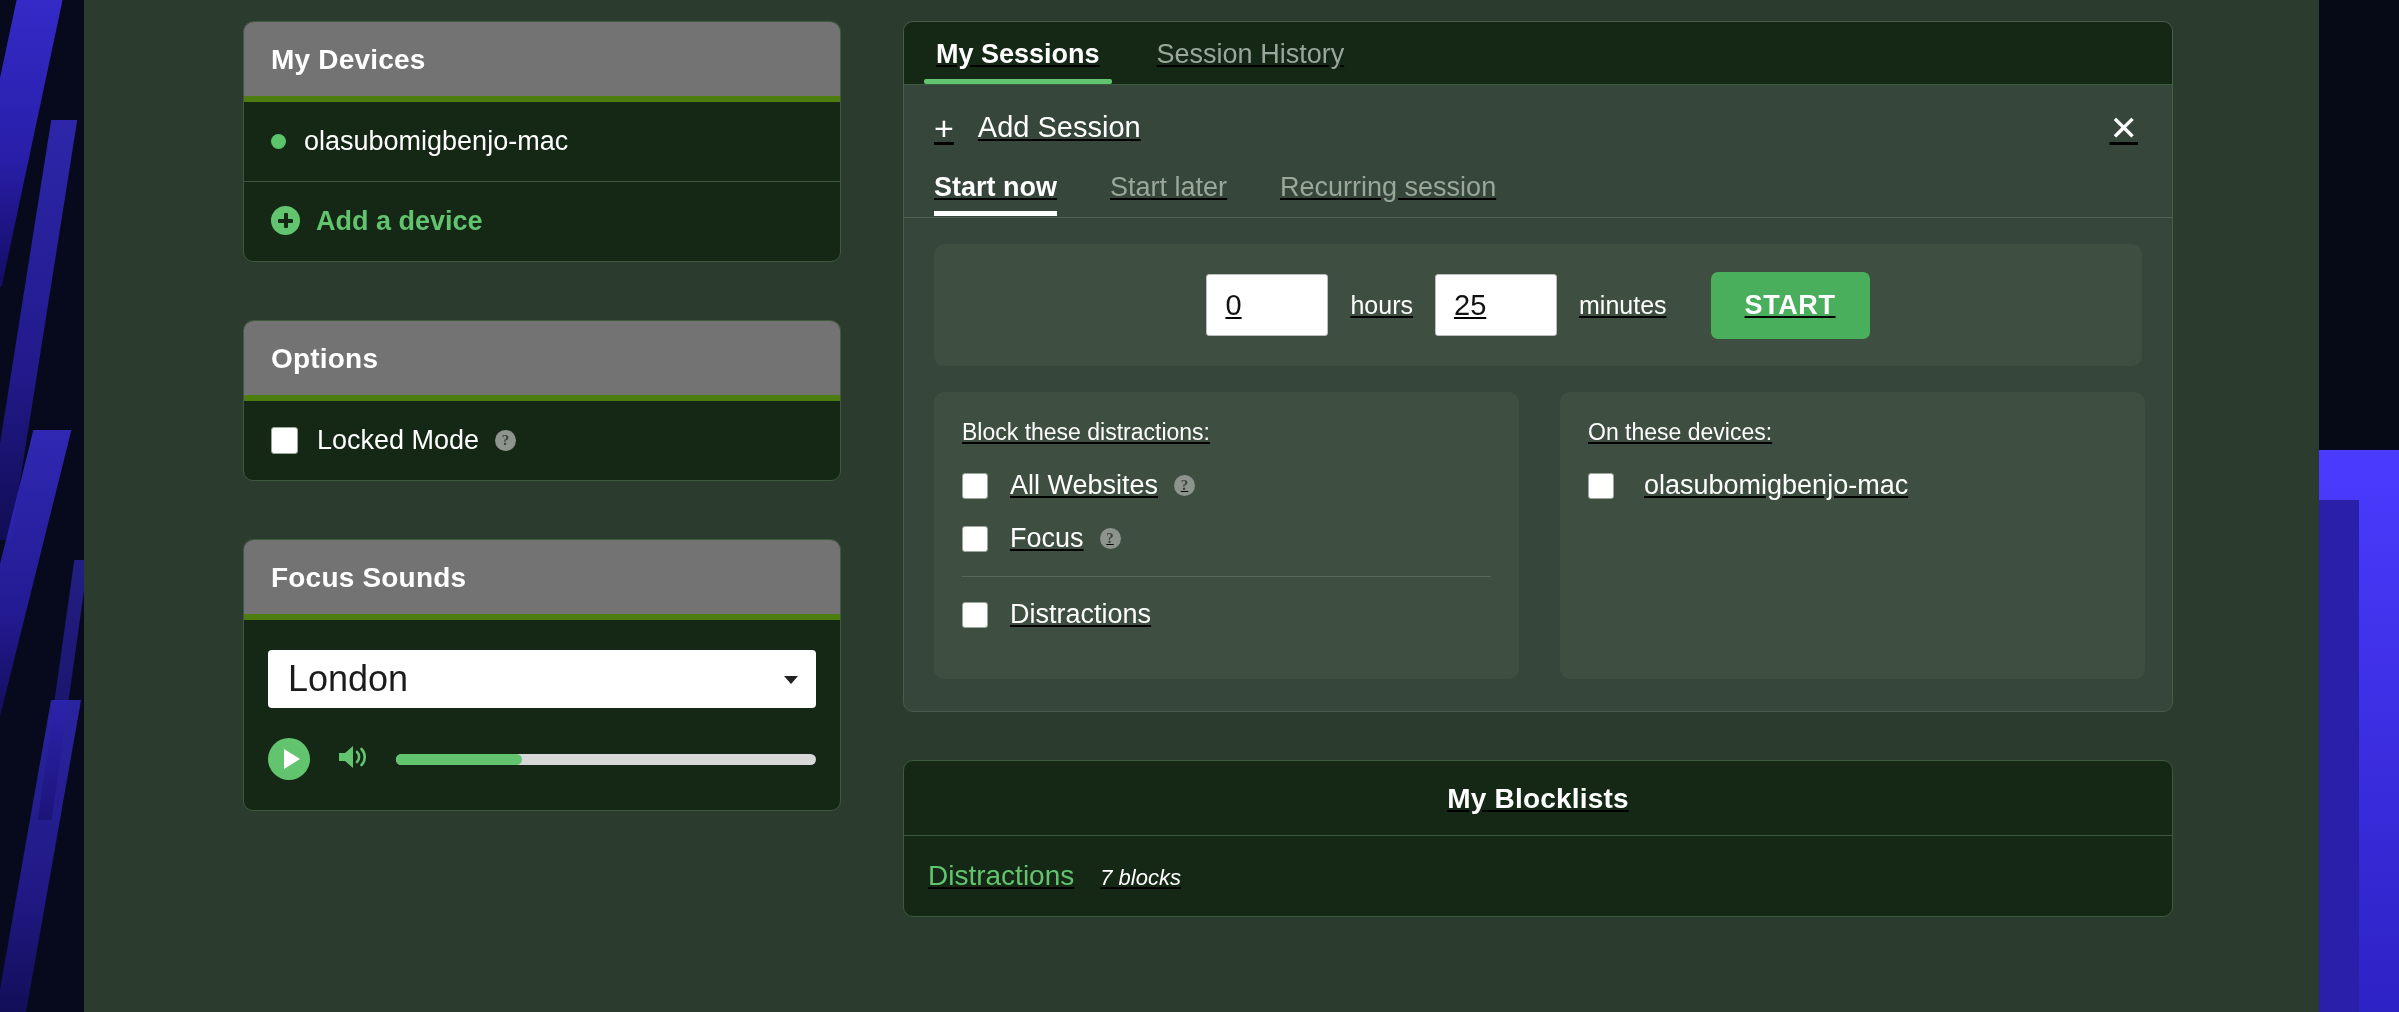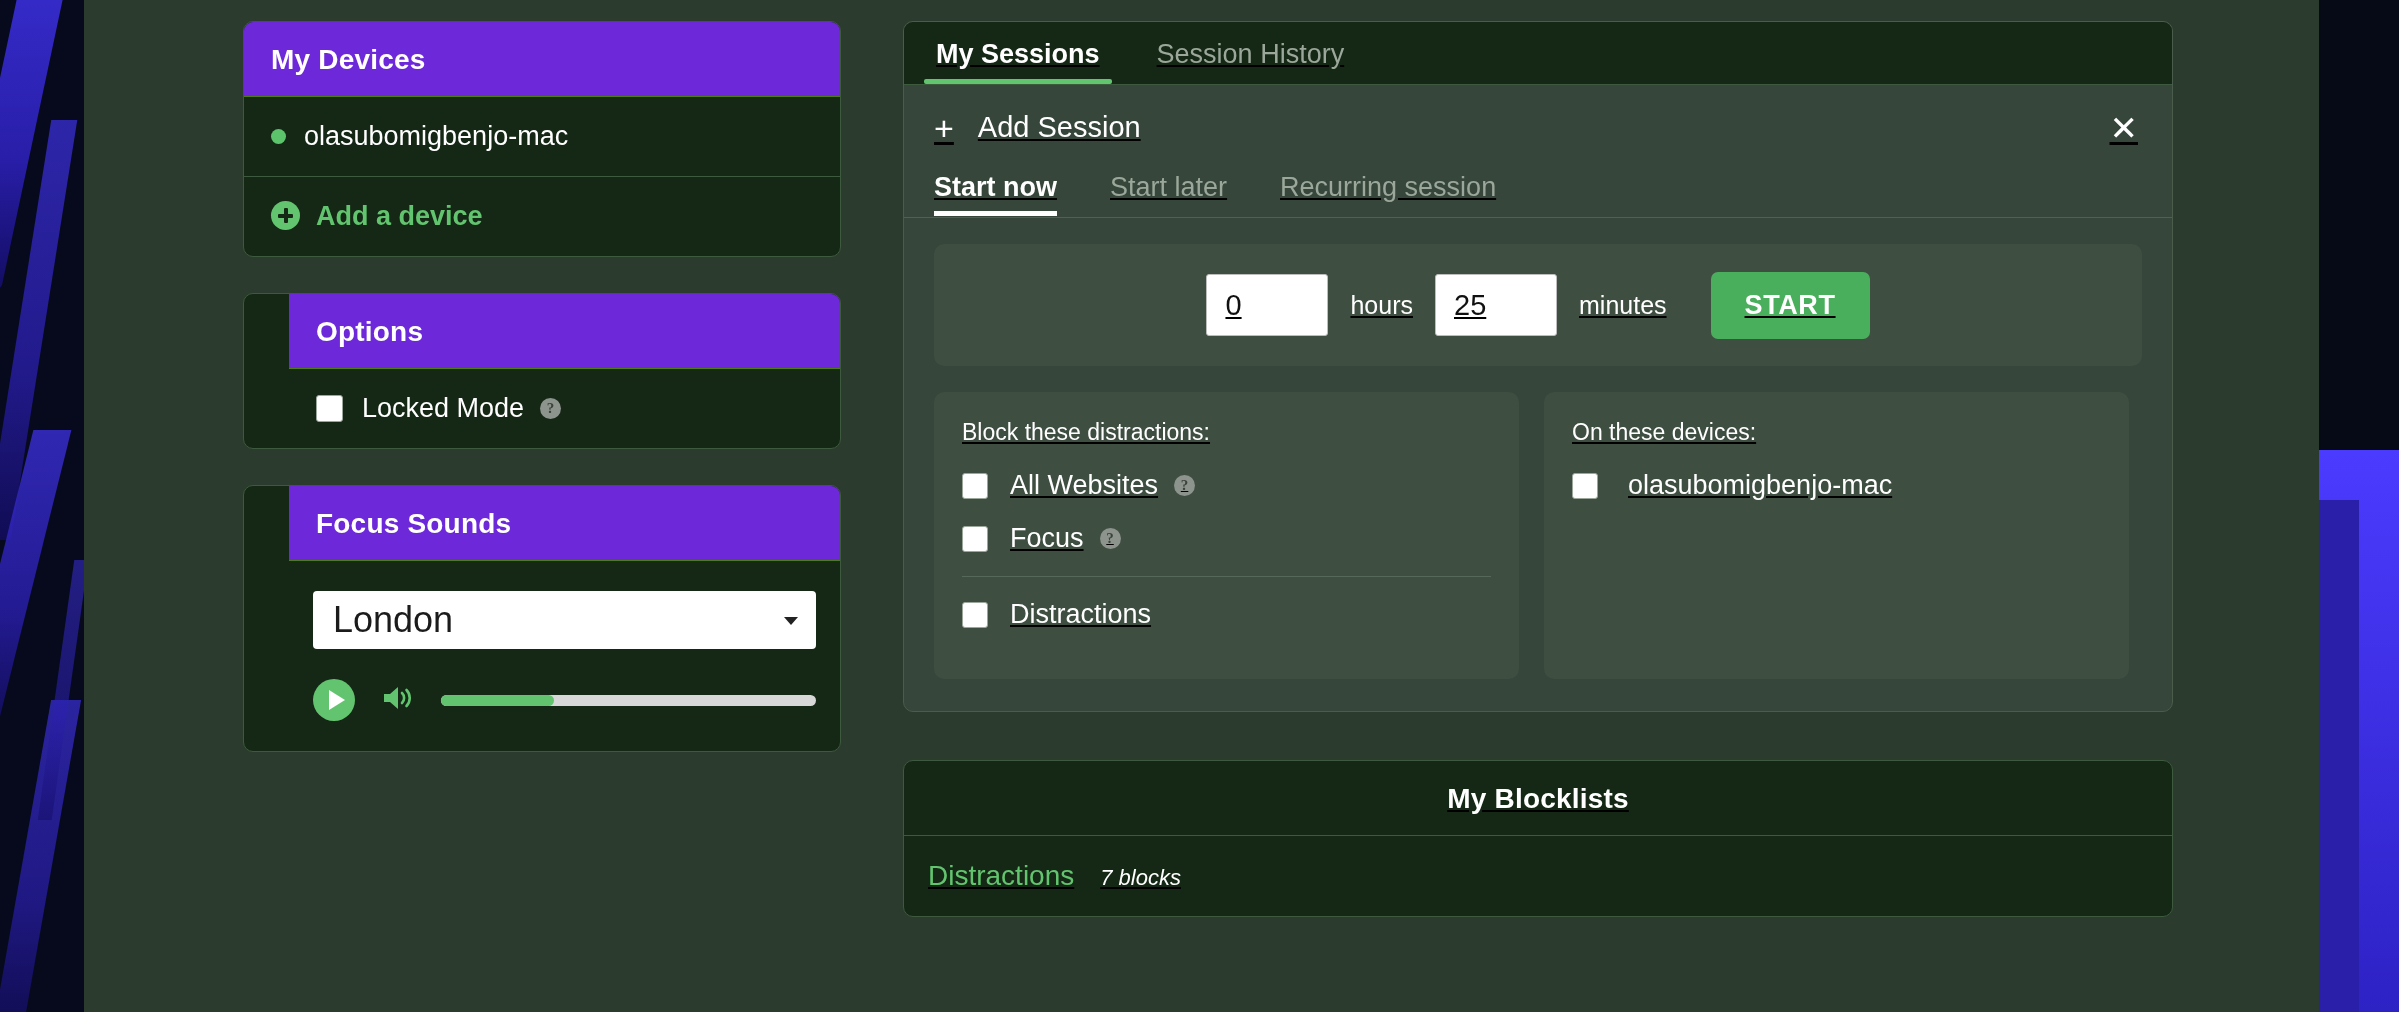--- a/index.html
+++ b/index.html
@@ -72,25 +72,25 @@
   .col-left  { width: 598px; flex: 0 0 598px; }
   .col-right { width: 1270px; flex: 0 0 1270px; text-decoration: underline; }
 
   
   .card {
     background: #152715;
     border: 1px solid #3d5a3e;
     border-radius: 10px;
     overflow: hidden;
   }
-  .card + .card { margin-top: 36px; padding-left: 45px; }
+  .card + .card { margin-top: 58px; }
   .card-head {
     padding: 22px 27px 20px 27px;
-    border-bottom: 1px solid #4d7c0f;
-    background: #6d28d9;
+    border-bottom: 6px solid #4d7c0f;
+    background: #737373;
   }
   .card-title {
     color: #ffffff;
     font-size: 28px;
     font-weight: bold;
     letter-spacing: .2px;
   }
   .card-row {
     padding: 24px 27px;
     display: flex;
@@ -353,21 +353,21 @@
     border-radius: 7px;
     padding: 18px 34px;
     margin-left: 22px;
     cursor: pointer;
     border: none;
     font-family: "Liberation Sans", sans-serif;
   }
 
   .two-cols {
     display: flex;
-    gap: 25px;
+    gap: 41px;
     padding: 26px 30px 32px 30px;
   }
   .subpanel {
     background: #3e4e41;
     border-radius: 10px;
     padding: 27px 28px;
     min-height: 222px;
   }
   .subpanel.left  { flex: 0 0 585px; }
   .subpanel.right { flex: 0 0 585px; }

